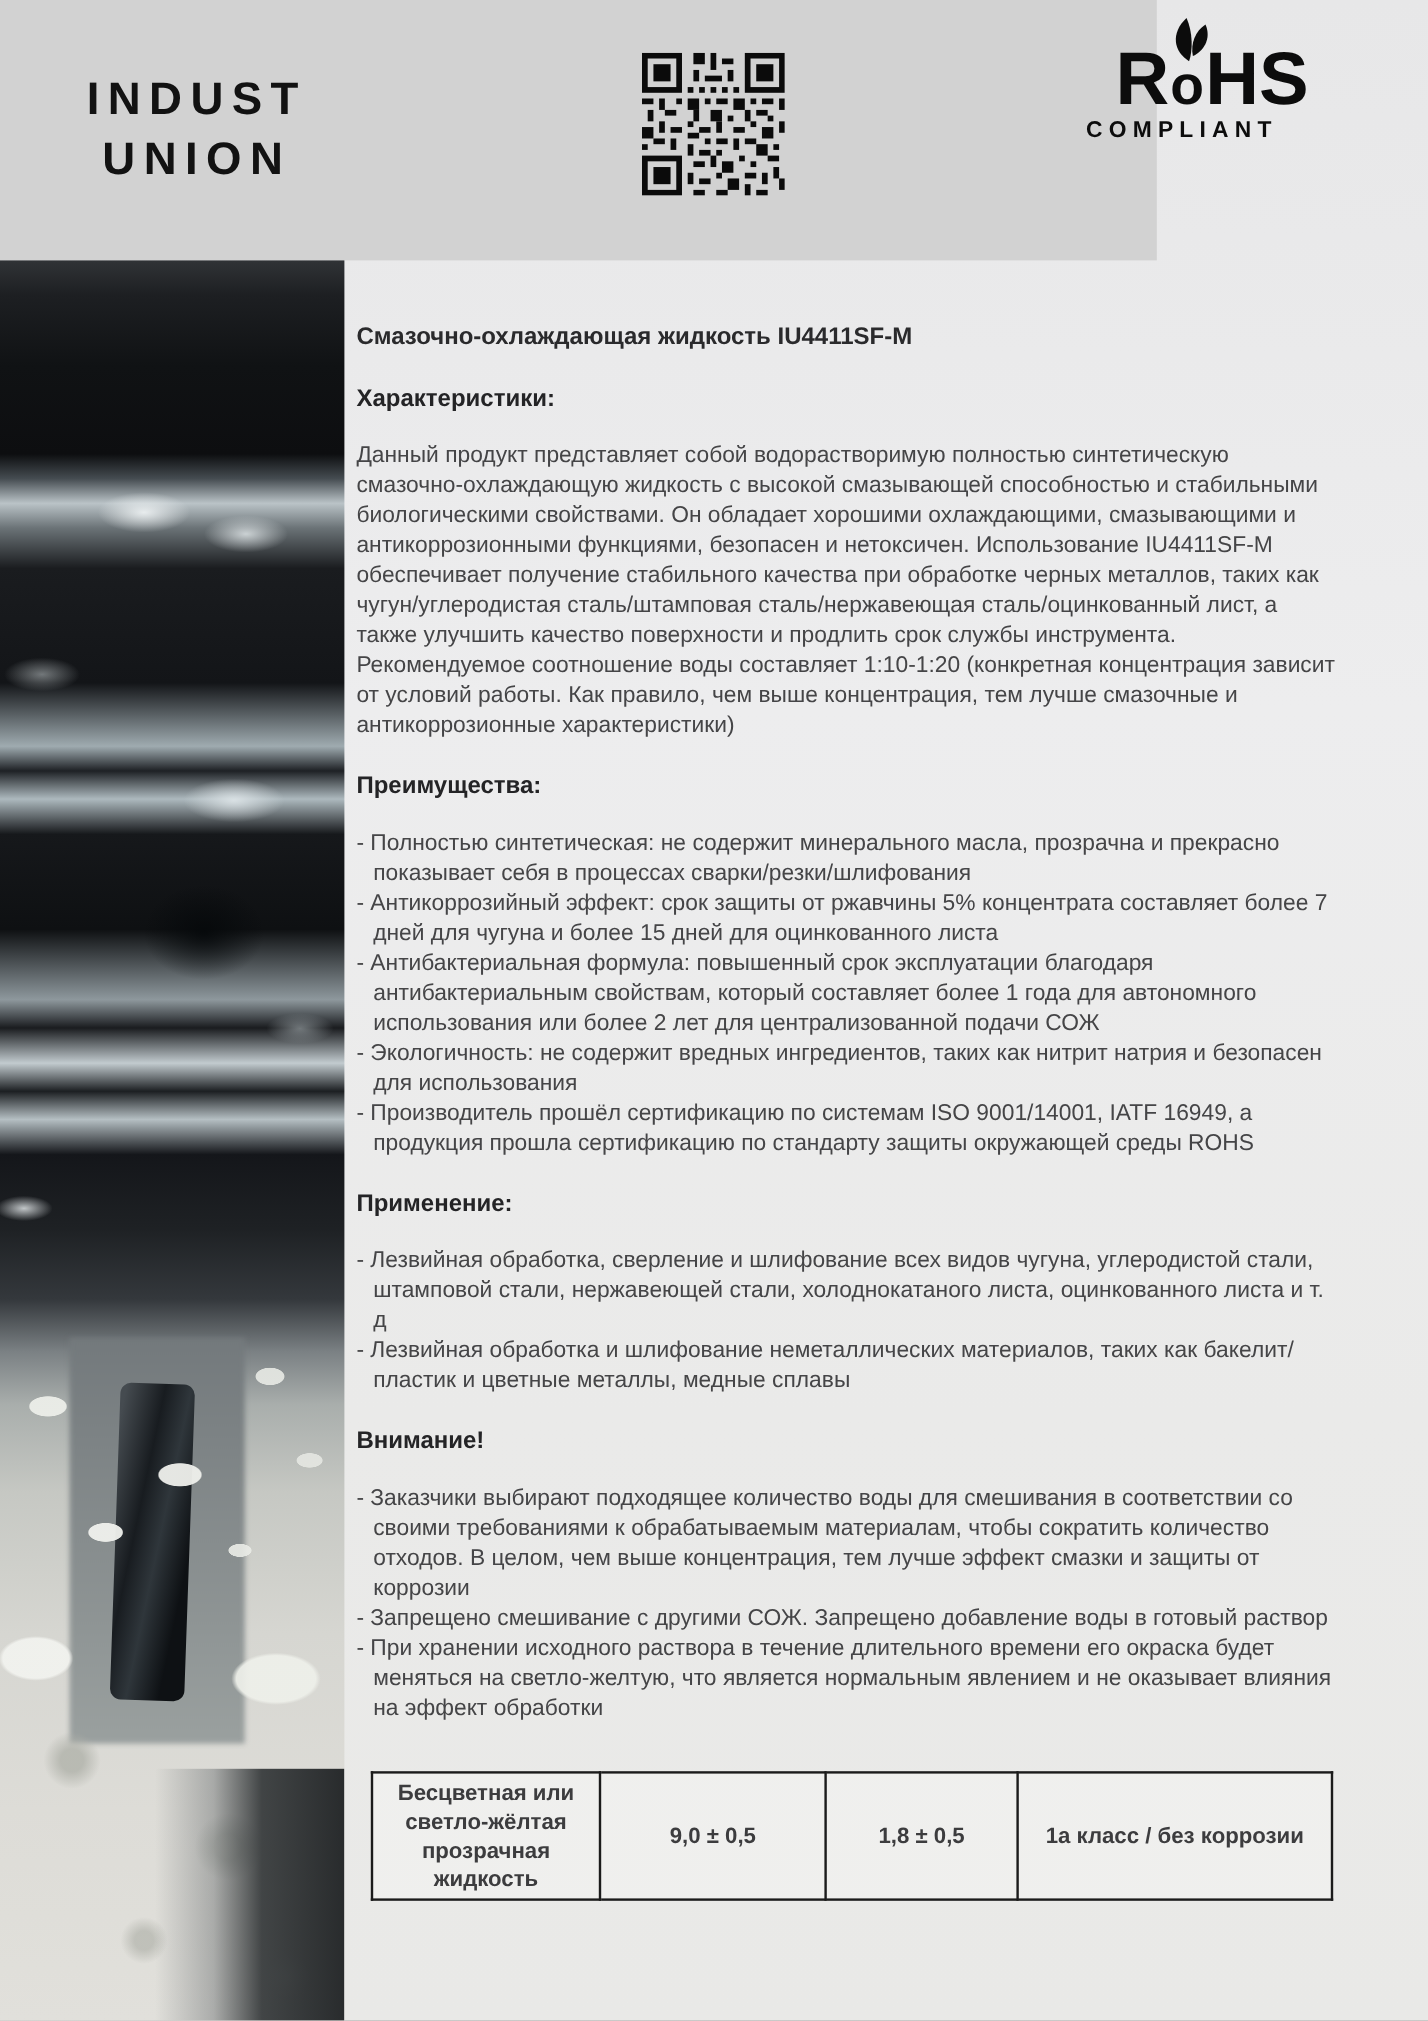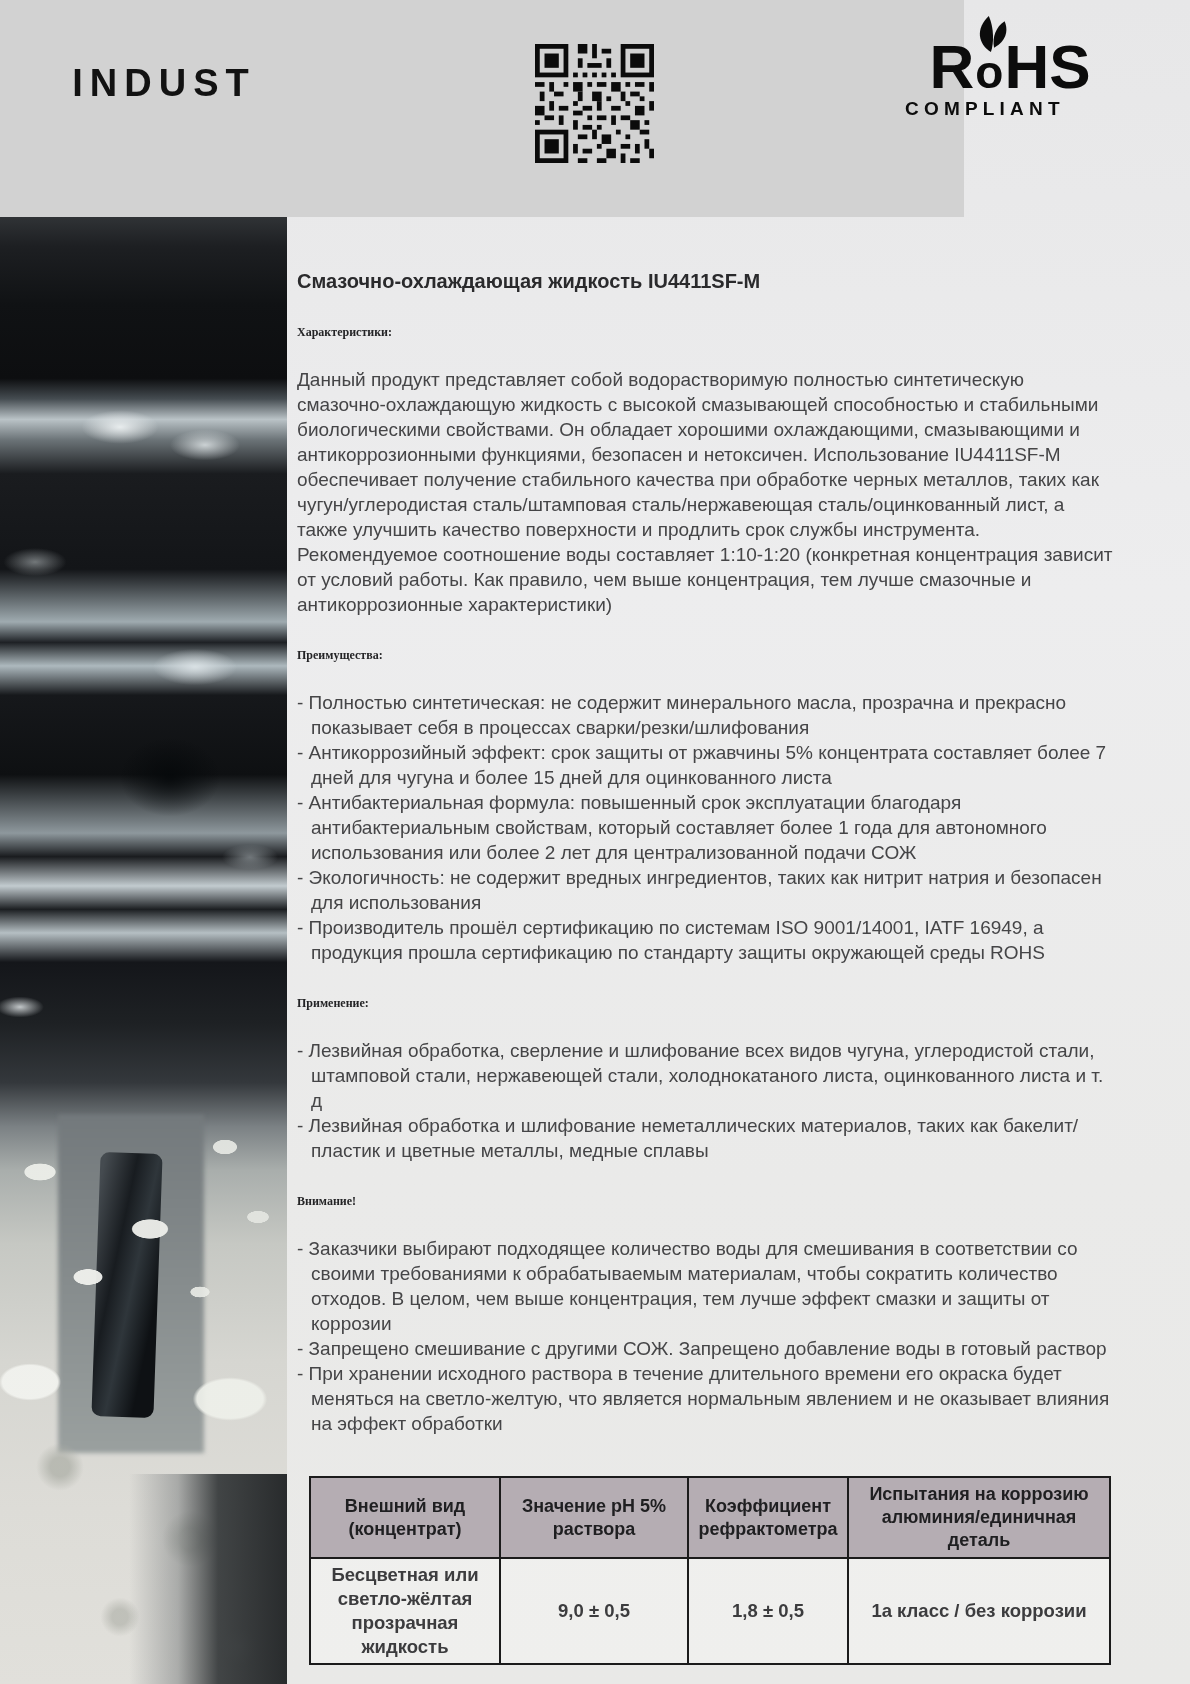--- a/index.html
+++ b/index.html
@@ -56,41 +56,42 @@
     radial-gradient(40px 40px at 190px 1322px, rgba(182,184,176,.7) 28%, transparent 70%),
     radial-gradient(28px 28px at 120px 1400px, rgba(170,172,164,.6) 28%, transparent 70%),
     radial-gradient(26px 26px at 240px 1430px, rgba(240,241,236,.9), transparent 70%);}
   .photo-bottom-dark{position:absolute;left:0;bottom:0;width:287px;height:210px;
     background:linear-gradient(90deg, transparent 45%, rgba(90,95,98,.4) 62%, rgba(38,42,44,.85) 76%, rgba(25,28,30,.92) 100%);}
   
   .content{position:absolute;left:287px;top:217px;width:903px;height:1467px;
            padding:12px 72px 0 10px;box-sizing:border-box;color:#454547;
            font-size:19px;line-height:25px;margin-top:24px;}
   .doc-title{margin-top:16px;font-size:20px;font-weight:bold;color:#2a2a2c;}
-  .sec-h{margin-top:26px;font-size:12px;font-weight:bold;color:#242426;font-family:Liberation Serif, serif;}
+  .sec-h{margin-top:26px;font-size:20px;font-weight:bold;color:#242426;}
   .para{margin-top:22px;}
   .blist{margin-top:22px;}
   .blist > div{padding-left:14px;text-indent:-14px;}
   
   table.spec{border-collapse:collapse;margin:40px 0 0 12px;width:800px;table-layout:fixed;
              background:rgba(255,255,255,.28);}
   table.spec col.c1{width:190px} table.spec col.c2{width:188px}
   table.spec col.c3{width:160px} table.spec col.c4{width:262px}
   table.spec th,table.spec td{border:2px solid #1b1b1b;text-align:center;vertical-align:middle;}
   table.spec th{background:#b5adb3;color:#1f1f21;font-weight:bold;font-size:18px;line-height:23px;padding:5px 8px;}
   table.spec td{font-size:18.5px;line-height:24px;color:#3c3c3e;height:82px;padding:4px 10px;font-weight:bold;}
 </style>
 </head>
 <body>
 
 <div class="page">
 
   <div class="header-band">
     <div class="brand">
       <div>INDUST</div>
+      <div>UNION</div>
     </div>
 
     <svg class="qr" viewBox="0 0 25 25" aria-hidden="true">
       <g fill="#0b0b0b">
         <rect x="0" y="0" width="7" height="7"></rect>
           <rect x="18" y="0" width="7" height="7"></rect>
           <rect x="0" y="18" width="7" height="7"></rect>
       </g>
       <g fill="#d2d2d2">
         <rect x="1" y="1" width="5" height="5"></rect>
@@ -223,26 +224,20 @@
     </div>
 
     <table class="spec">
       <colgroup>
           <col class="c1">
           <col class="c2">
           <col class="c3">
           <col class="c4">
         </colgroup>
       <tbody>
-          <tr>
-        <th>Внешний вид (концентрат)</th>
-        <th>Значение pH 5% раствора</th>
-        <th>Коэффициент рефрактометра</th>
-        <th>Испытания на коррозию алюминия/единичная деталь</th>
-      </tr>
       <tr>
         <td>Бесцветная или светло-жёлтая прозрачная жидкость</td>
         <td>9,0 ± 0,5</td>
         <td>1,8 ± 0,5</td>
         <td>1а класс / без коррозии</td>
       </tr>
     </tbody>
       </table>
 
   </div>

